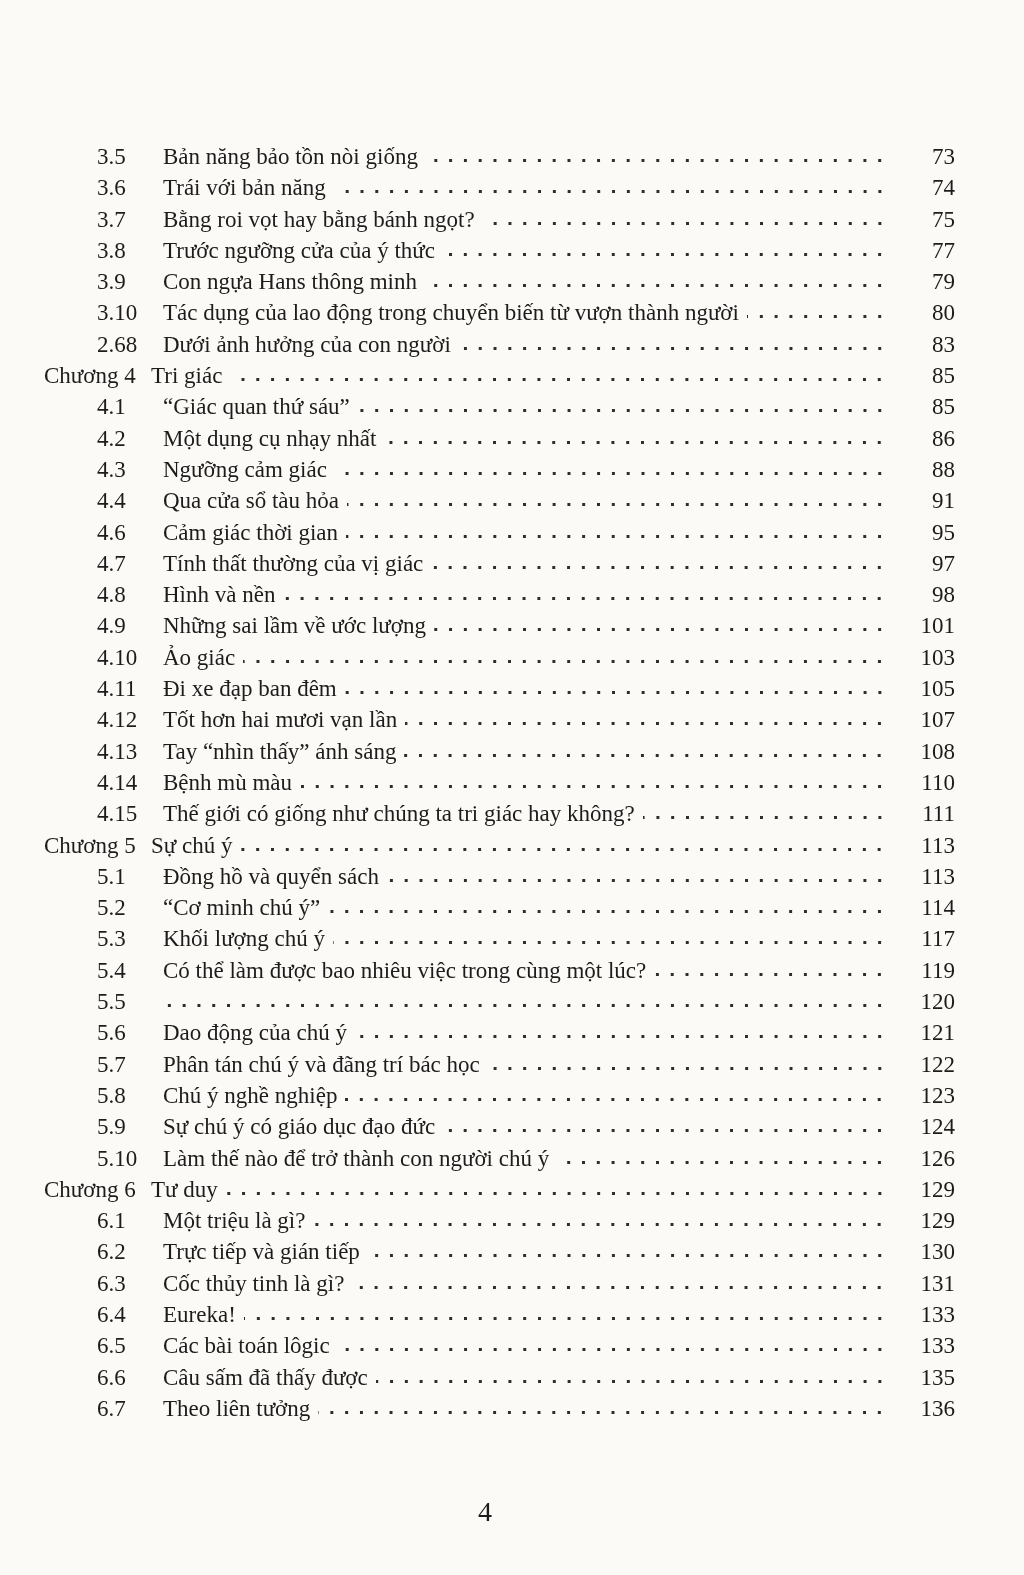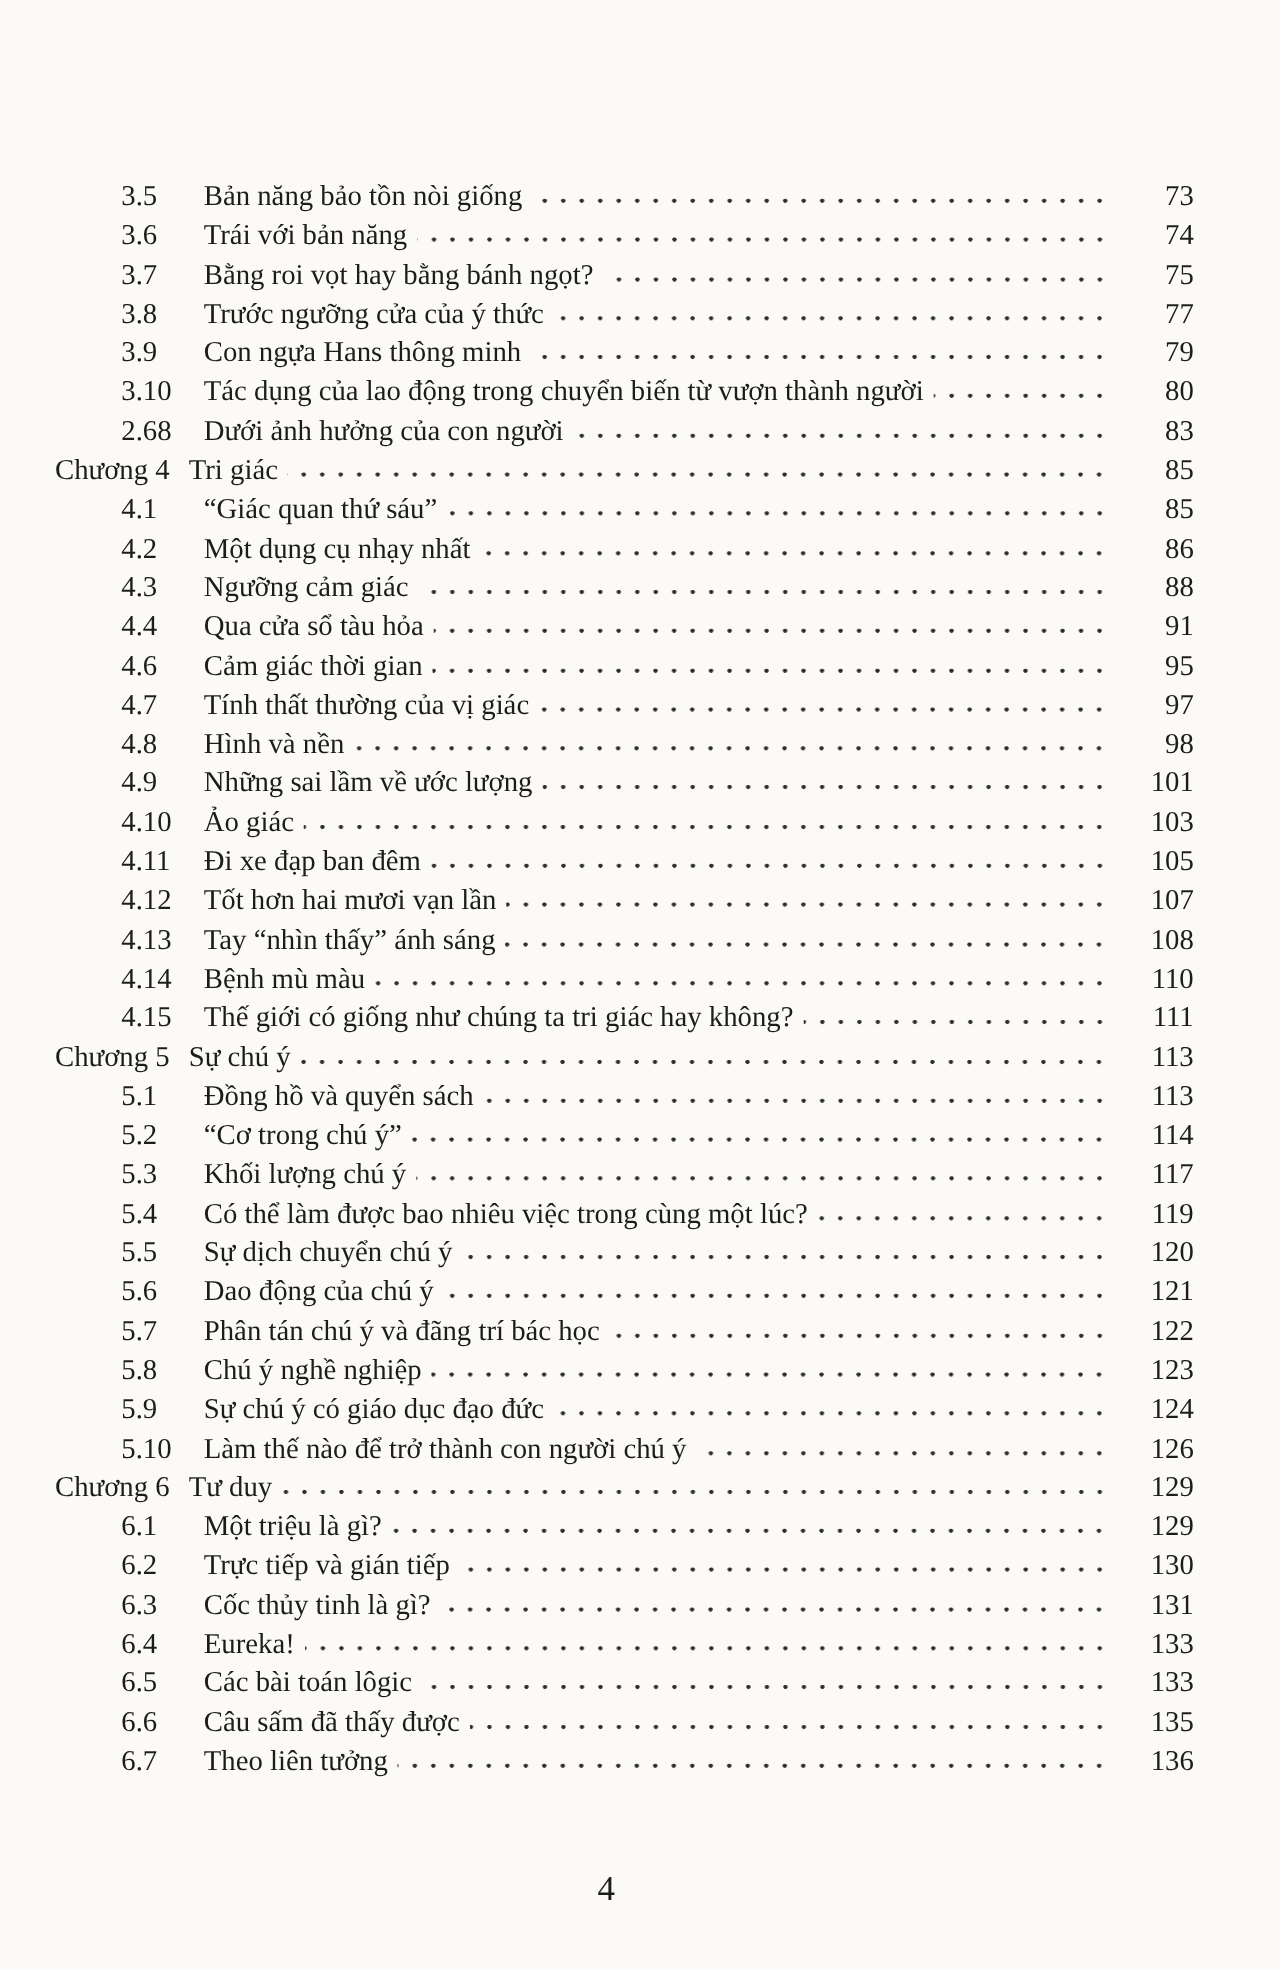--- a/index.html
+++ b/index.html
@@ -221,39 +221,38 @@
         <span class="pagenum">113</span>
       </div>
       <div class="row section">
         <span class="num">5.1</span>
         <span class="title">Đồng hồ và quyển sách</span>
         <span class="leader"></span>
         <span class="pagenum">113</span>
       </div>
       <div class="row section">
         <span class="num">5.2</span>
-        <span class="title">“Cơ trong chú ý”</span>
+        <span class="title">“Cơ minh chú ý”</span>
         <span class="leader"></span>
         <span class="pagenum">114</span>
       </div>
       <div class="row section">
         <span class="num">5.3</span>
         <span class="title">Khối lượng chú ý</span>
         <span class="leader"></span>
         <span class="pagenum">117</span>
       </div>
       <div class="row section">
         <span class="num">5.4</span>
         <span class="title">Có thể làm được bao nhiêu việc trong cùng một lúc?</span>
         <span class="leader"></span>
         <span class="pagenum">119</span>
       </div>
       <div class="row section">
         <span class="num">5.5</span>
-        <span class="title">Sự dịch chuyển chú ý</span>
         <span class="leader"></span>
         <span class="pagenum">120</span>
       </div>
       <div class="row section">
         <span class="num">5.6</span>
         <span class="title">Dao động của chú ý</span>
         <span class="leader"></span>
         <span class="pagenum">121</span>
       </div>
       <div class="row section">

